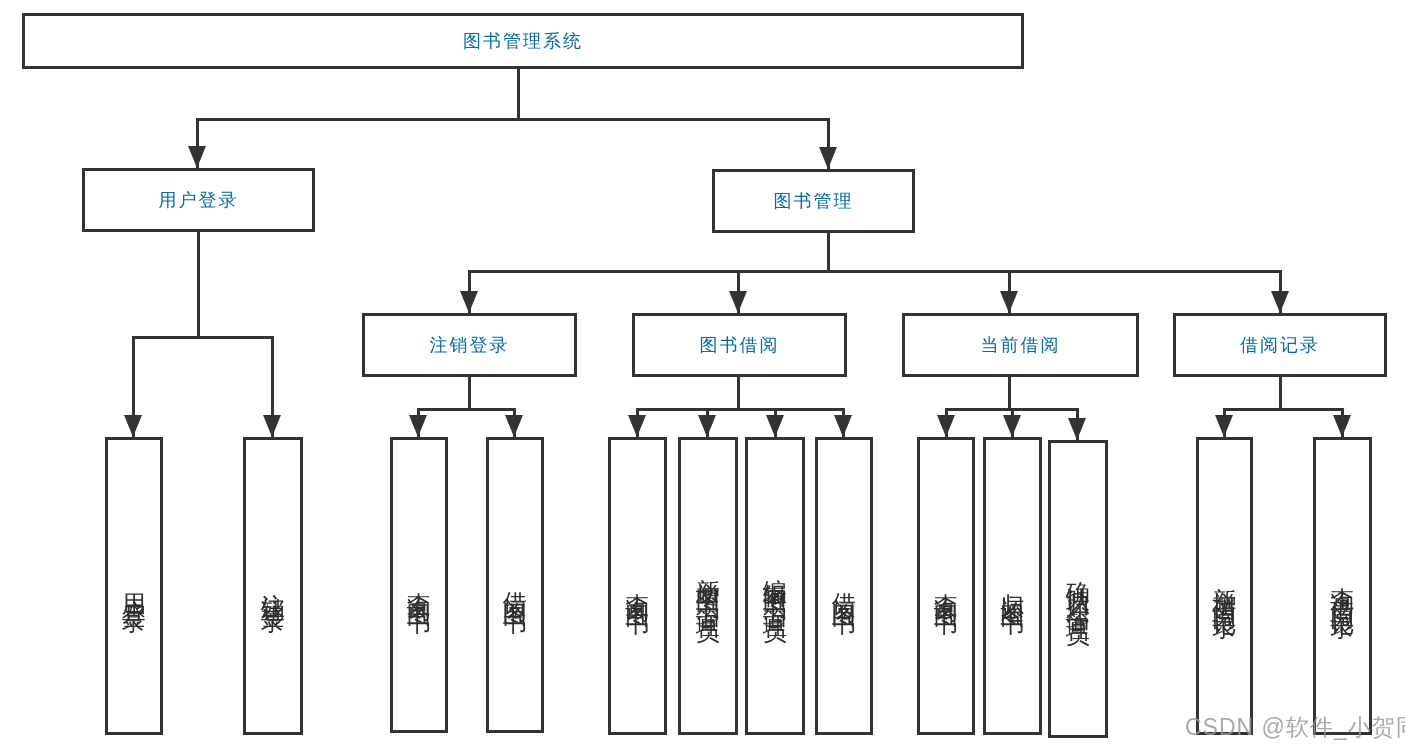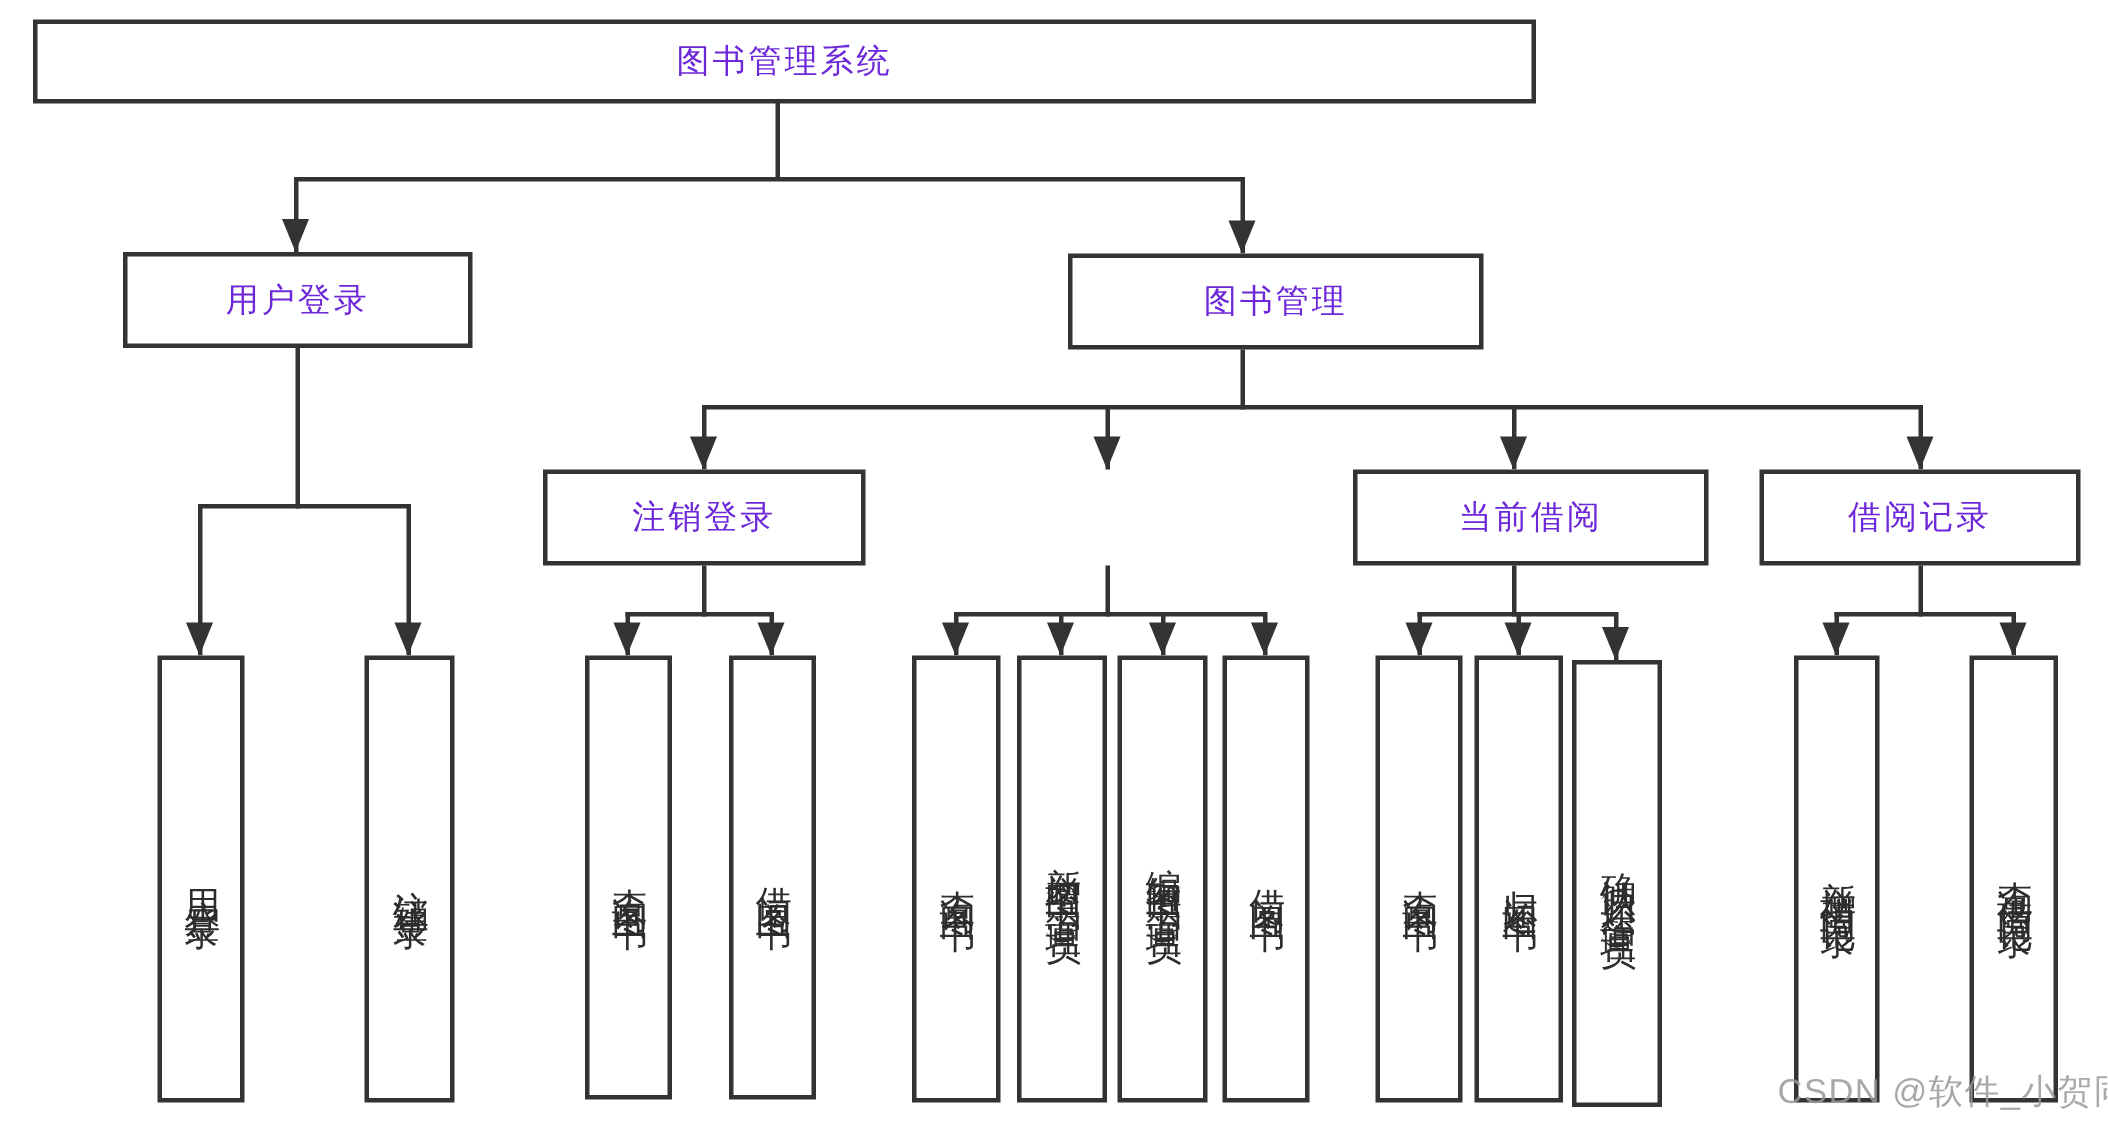--- a/index.html
+++ b/index.html
@@ -13,24 +13,24 @@
   }
   
   .box{
     position:absolute;
     border:3px solid #333333;
     background:#ffffff;
     display:flex;align-items:center;justify-content:center;
     color:#2d2d2d;
   }
   .hlabel{
-    font-size:22px;
+    font-size:18px;
     letter-spacing:2px;
     white-space:nowrap;
-    color:#6d28d9;
+    color:#0369a1;
   }
   .vtext{
     writing-mode:vertical-lr;
     text-orientation:mixed;
     font-size:24px;
     letter-spacing:6px;
     line-height:1.15;
     color:#2d2d2d;
     white-space:nowrap;
   }
@@ -72,21 +72,21 @@
   <div class="vline" style="left:196px;top:118px;height:50px;"></div>
   <div class="arrow" style="left:188px;top:146px;"></div>
 
   <div class="vline" style="left:827px;top:118px;height:51px;"></div>
   <div class="arrow" style="left:819px;top:147px;"></div>
 
   <div class="box" style="left:82px;top:168px;width:233px;height:64px;">
     <span class="hlabel">用户登录</span>
   </div>
 
-  <div class="box" style="left:712px;top:169px;width:277px;height:64px;">
+  <div class="box" style="left:712px;top:169px;width:203px;height:64px;">
     <span class="hlabel">图书管理</span>
   </div>
 
   <div class="vline" style="left:197px;top:232px;height:107px;"></div>
   <div class="hline" style="left:132px;top:336px;width:142px;"></div>
   <div class="vline" style="left:132px;top:336px;height:101px;"></div>
   <div class="arrow" style="left:124px;top:415px;"></div>
   <div class="vline" style="left:271px;top:336px;height:101px;"></div>
   <div class="arrow" style="left:263px;top:415px;"></div>
 
@@ -97,20 +97,23 @@
   <div class="arrow" style="left:460px;top:291px;"></div>
   <div class="vline" style="left:737px;top:270px;height:43px;"></div>
   <div class="arrow" style="left:729px;top:291px;"></div>
   <div class="vline" style="left:1008px;top:270px;height:43px;"></div>
   <div class="arrow" style="left:1000px;top:291px;"></div>
   <div class="vline" style="left:1279px;top:270px;height:43px;"></div>
   <div class="arrow" style="left:1271px;top:291px;"></div>
 
   <div class="box" style="left:362px;top:313px;width:215px;height:64px;">
     <span class="hlabel">注销登录</span>
+  </div>
+  <div class="box" style="left:632px;top:313px;width:215px;height:64px;">
+    <span class="hlabel">图书借阅</span>
   </div>
   <div class="box" style="left:902px;top:313px;width:237px;height:64px;">
     <span class="hlabel">当前借阅</span>
   </div>
   <div class="box" style="left:1173px;top:313px;width:214px;height:64px;">
     <span class="hlabel">借阅记录</span>
   </div>
 
   <div class="vline" style="left:468px;top:377px;height:34px;"></div>
   <div class="hline" style="left:417px;top:408px;width:99px;"></div>

